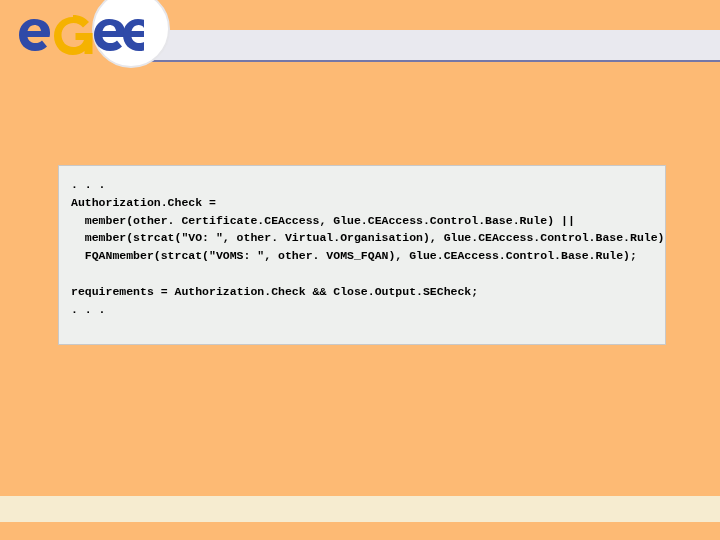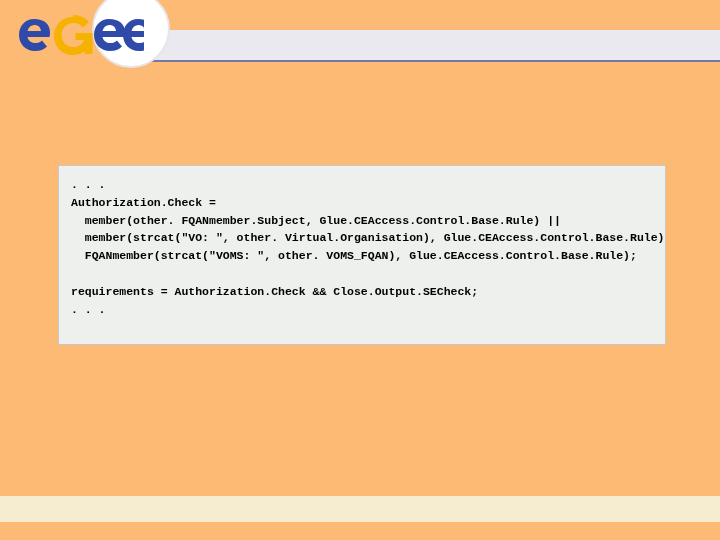--- a/index.html
+++ b/index.html
@@ -78,18 +78,18 @@
 
         <g fill="#2f4aa8">
           <path d="M248 30c-18 0-30 14-30 32s13 32 32 32c10 0 18-3 24-9l-10-12c-4 4-8 5-13 5-8 0-14-4-16-12h44c1-3 1-6 1-9 0-17-12-27-32-27zm-13 24c2-8 7-12 14-12s12 4 13 12h-27z"></path>
         </g>
       </svg>
     </div>
   </div>
 
   <div class="code-box"><span>. . .</span>
 <span>Authorization.Check =</span>
-<span class="indent">member(other. FQANmember.Subject, Glue.CEAccess.Control.Base.Rule) ||</span><span class="indent">member(strcat("VO: ", other. Virtual.Organisation), Glue.CEAccess.Control.Base.Rule) ||</span><span class="indent">FQANmember(strcat("VOMS: ", other. VOMS_FQAN), Glue.CEAccess.Control.Base.Rule);</span>
+<span class="indent">member(other. Certificate.CEAccess, Glue.CEAccess.Control.Base.Rule) ||</span><span class="indent">member(strcat("VO: ", other. Virtual.Organisation), Glue.CEAccess.Control.Base.Rule) ||</span><span class="indent">FQANmember(strcat("VOMS: ", other. VOMS_FQAN), Glue.CEAccess.Control.Base.Rule);</span>
 <span>requirements = Authorization.Check &amp;&amp; Close.Output.SECheck;</span>
 <span>. . .</span></div>
 
   <div class="footer-band"></div>
 </div>
 
 </body></html>

